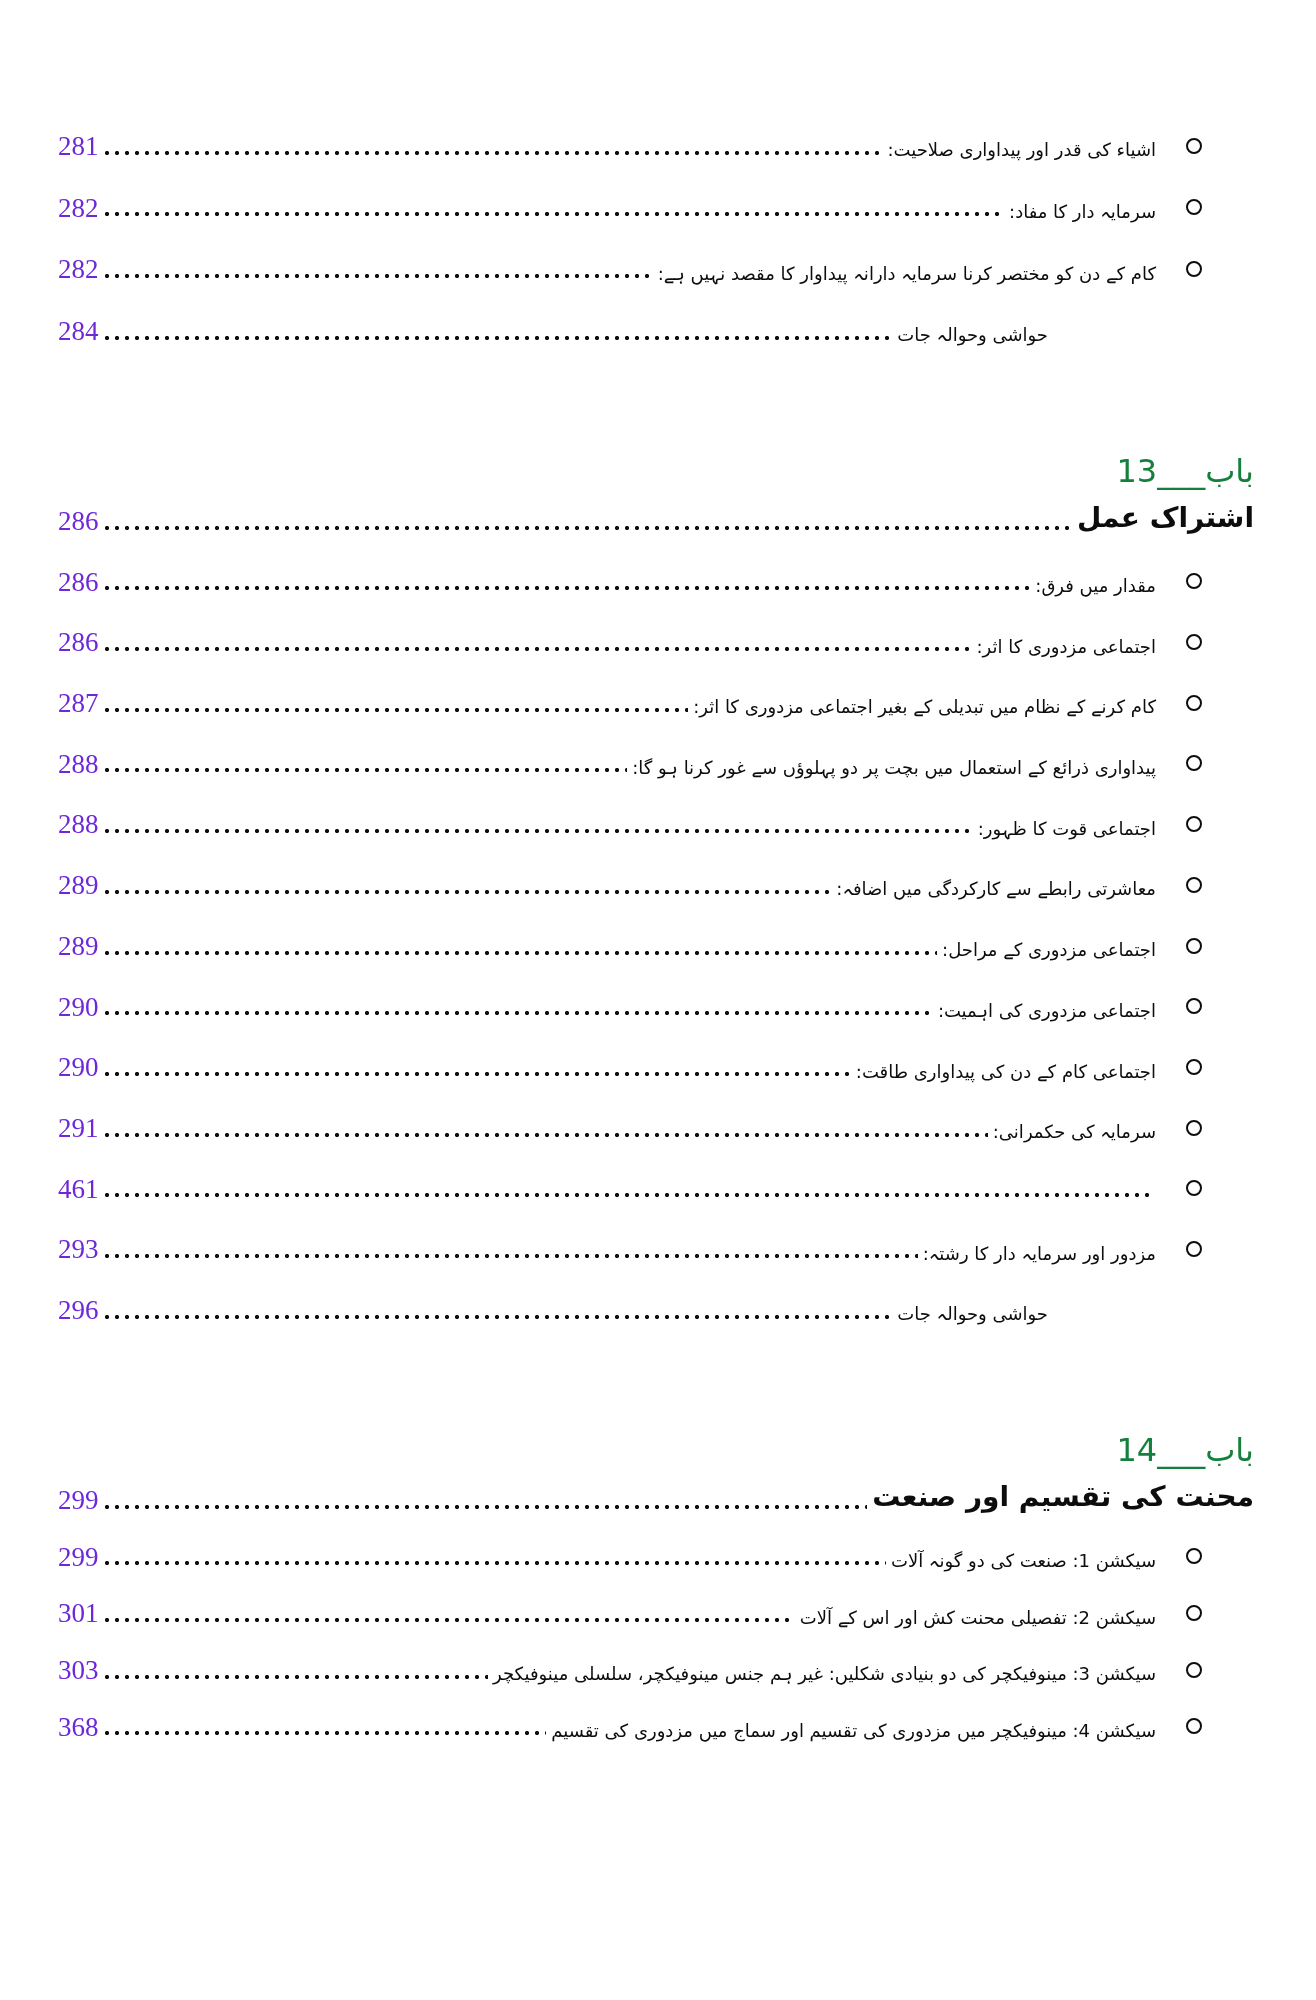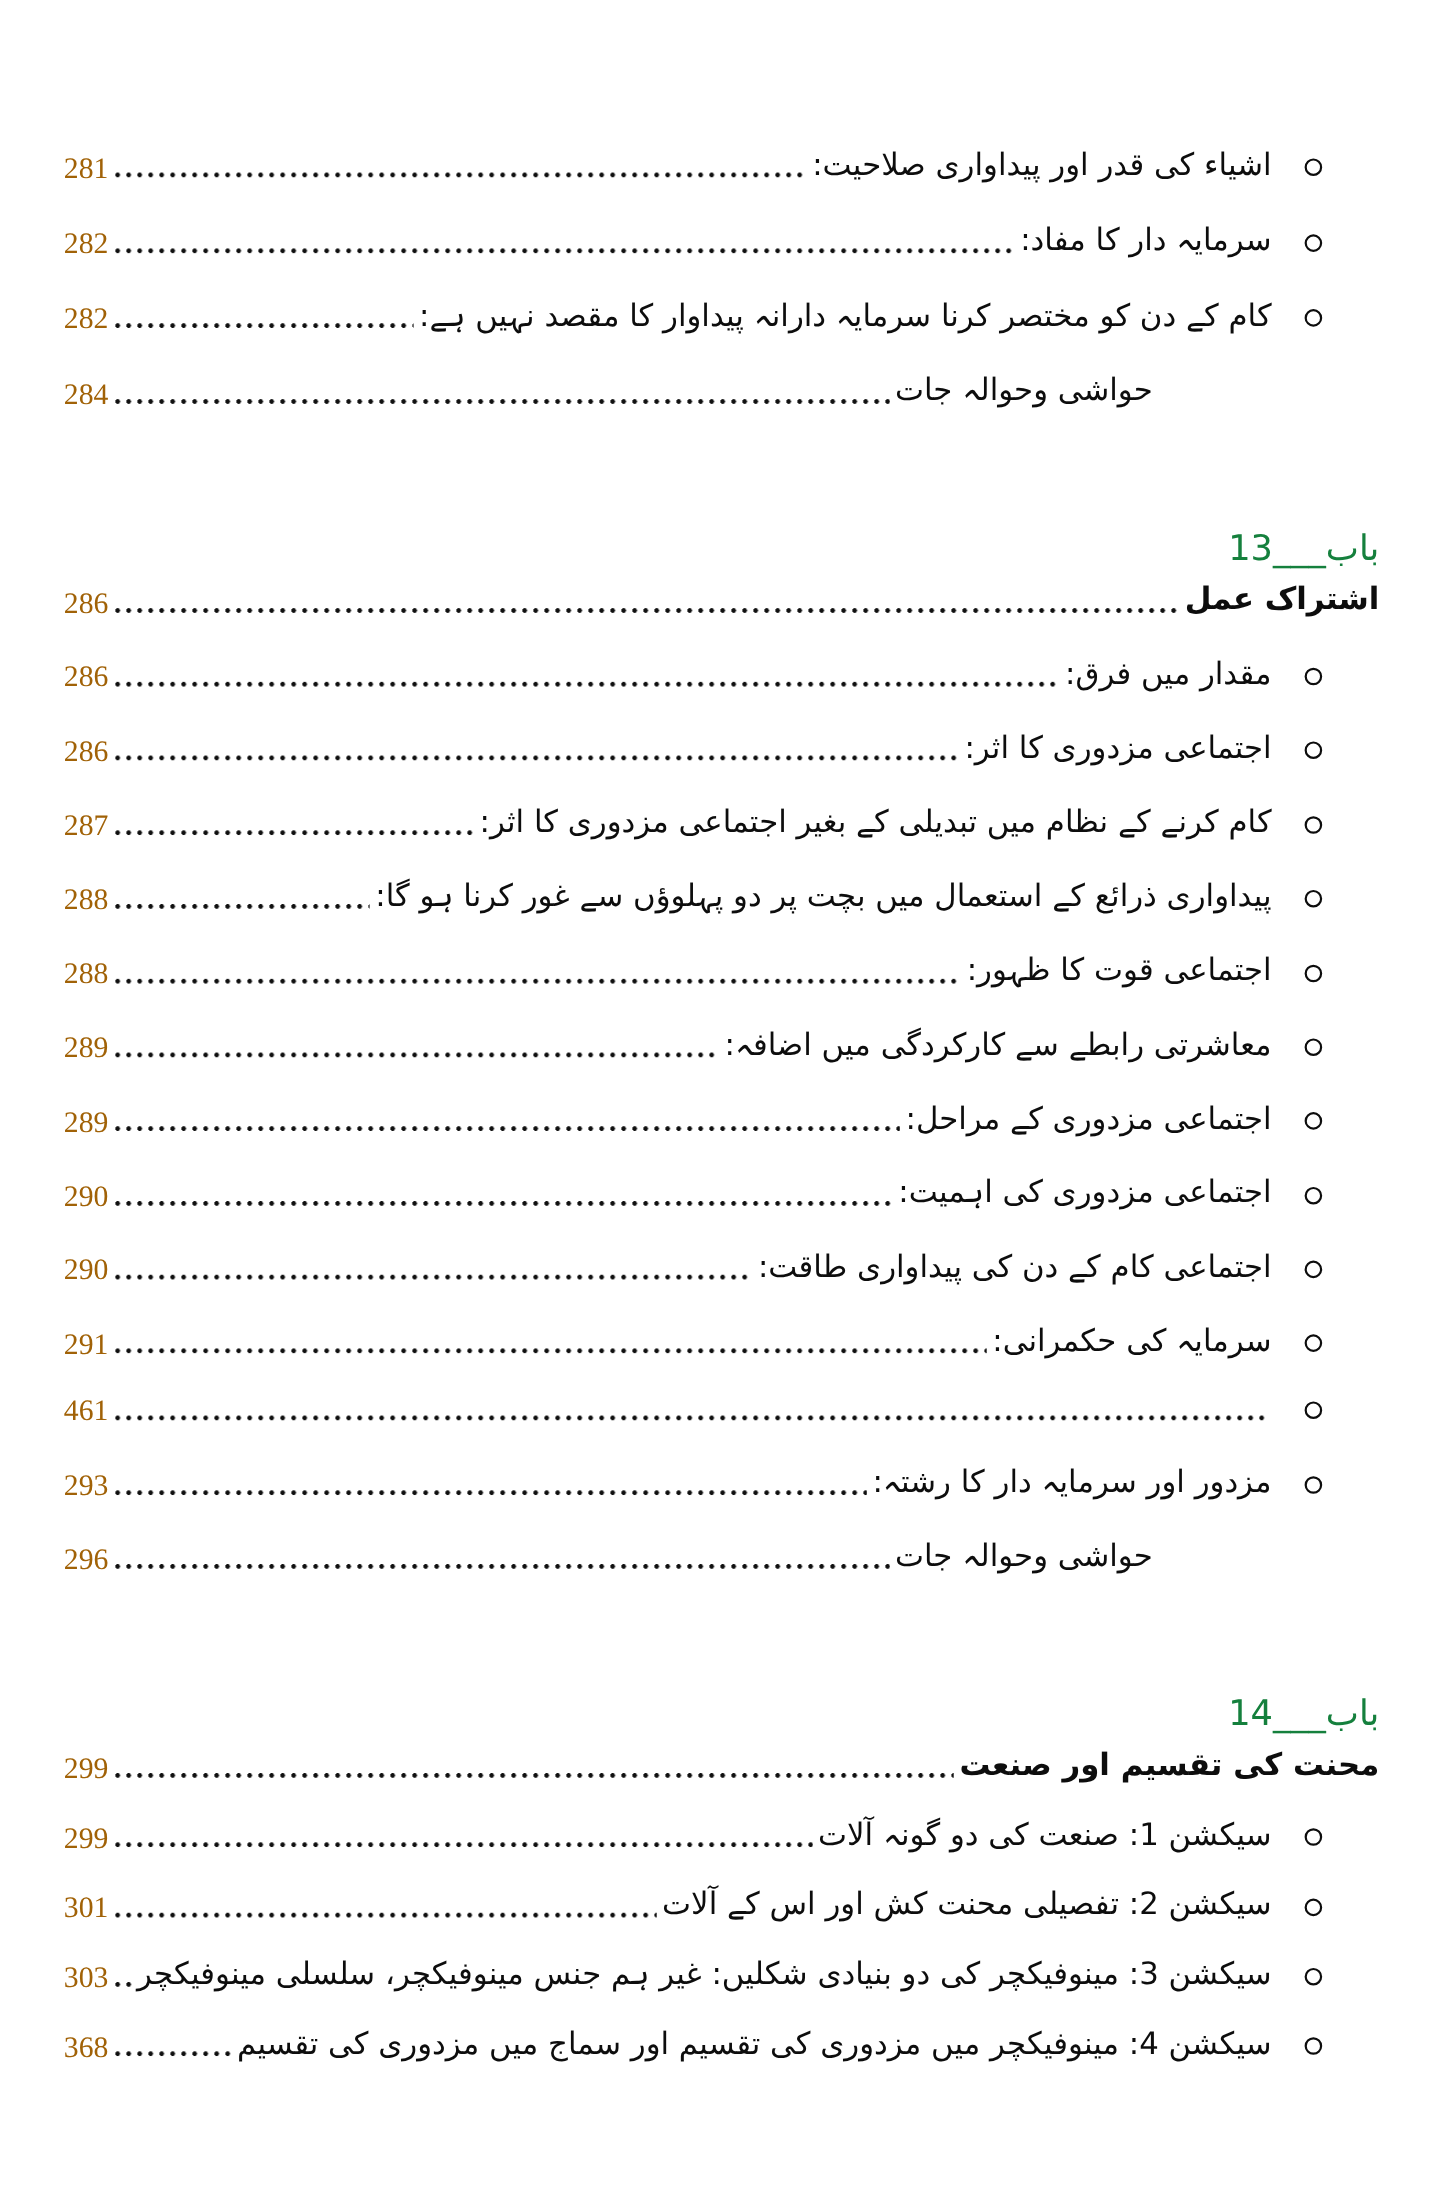--- a/index.html
+++ b/index.html
@@ -16,31 +16,31 @@
     overflow: hidden;
     font-family: "DejaVu Sans", "Liberation Sans", sans-serif;
   }
   .row {
     display: flex;
     direction: rtl;
     align-items: flex-end;
     margin-bottom: 32px;
   }
   .label {
-    font-size: 28px;
+    font-size: 18px;
     line-height: 1.3;
     white-space: nowrap;
     color: #0d0d0d;
   }
   .pagenum {
     font-family: "Liberation Serif", serif;
     font-size: 27px;
     line-height: 1.1;
     direction: ltr;
-    color: #a16207;
+    color: #6d28d9;
   }
   .leader {
     flex: 1 1 auto;
     min-width: 14px;
     height: 6px;
     margin: 0 5px;
     align-self: flex-end;
     margin-bottom: 6px;
     background-image: radial-gradient(circle at 3px 3px, #101010 1.9px, rgba(0,0,0,0) 2.3px);
     background-size: 10px 6px;

